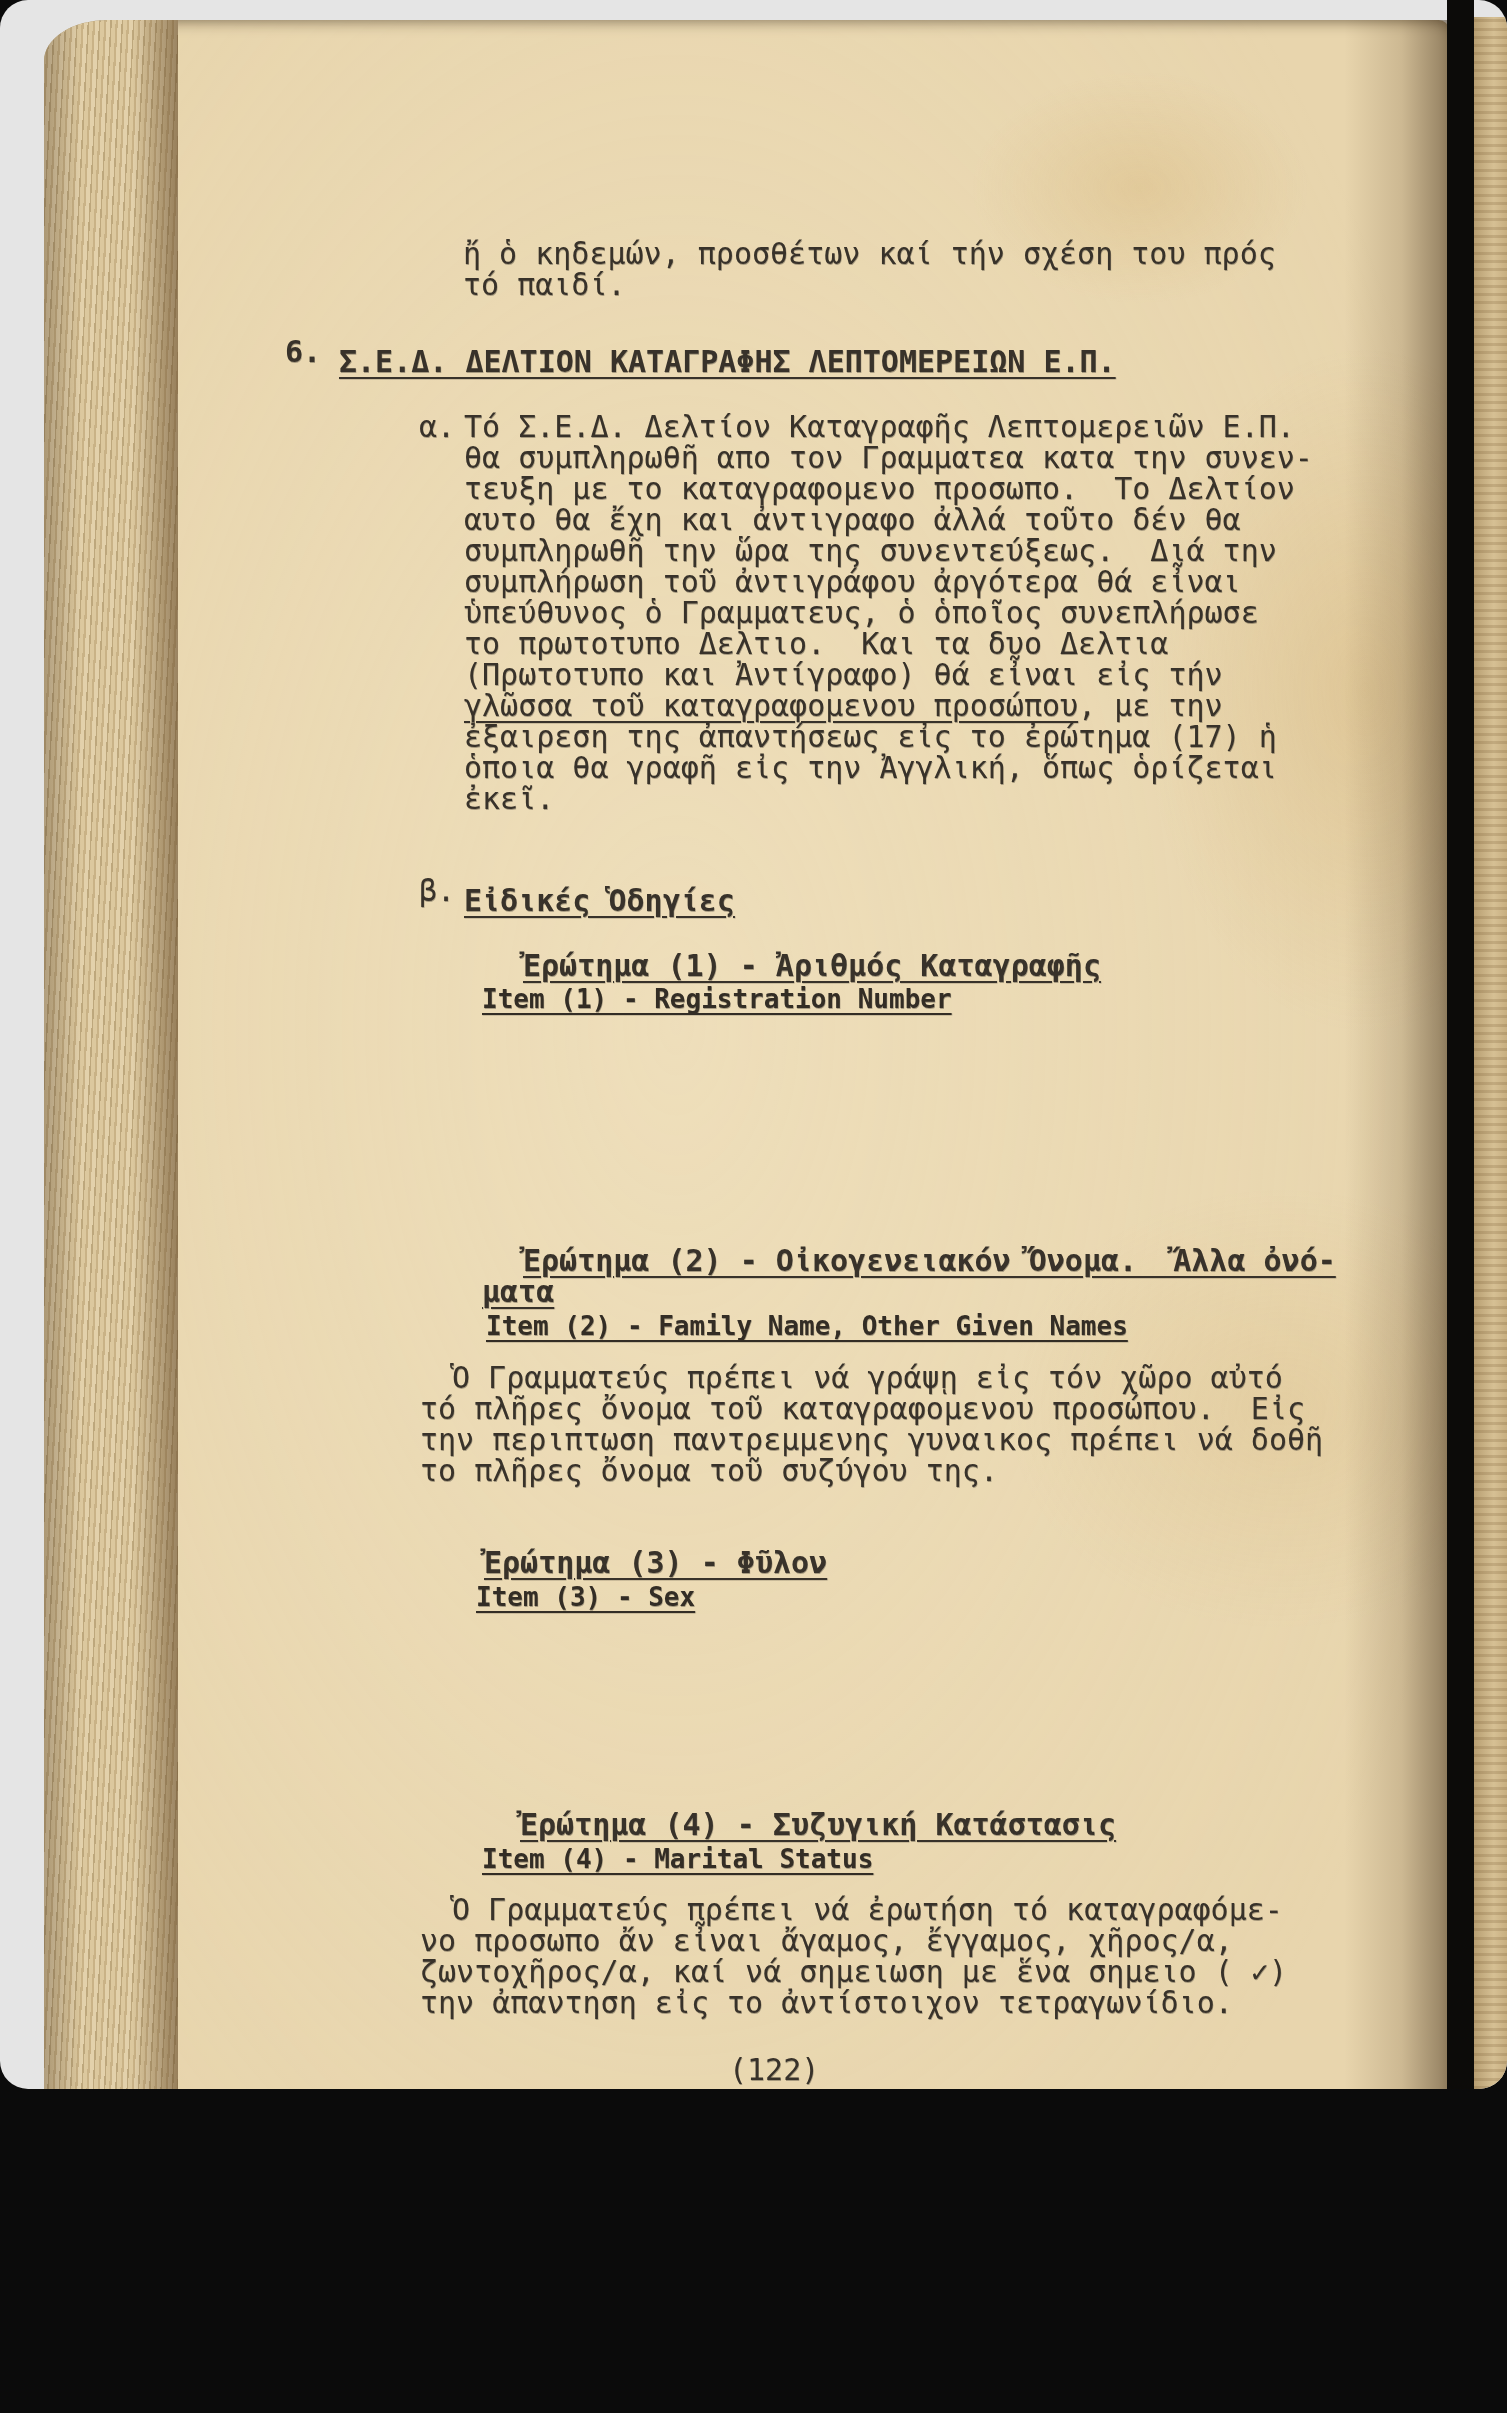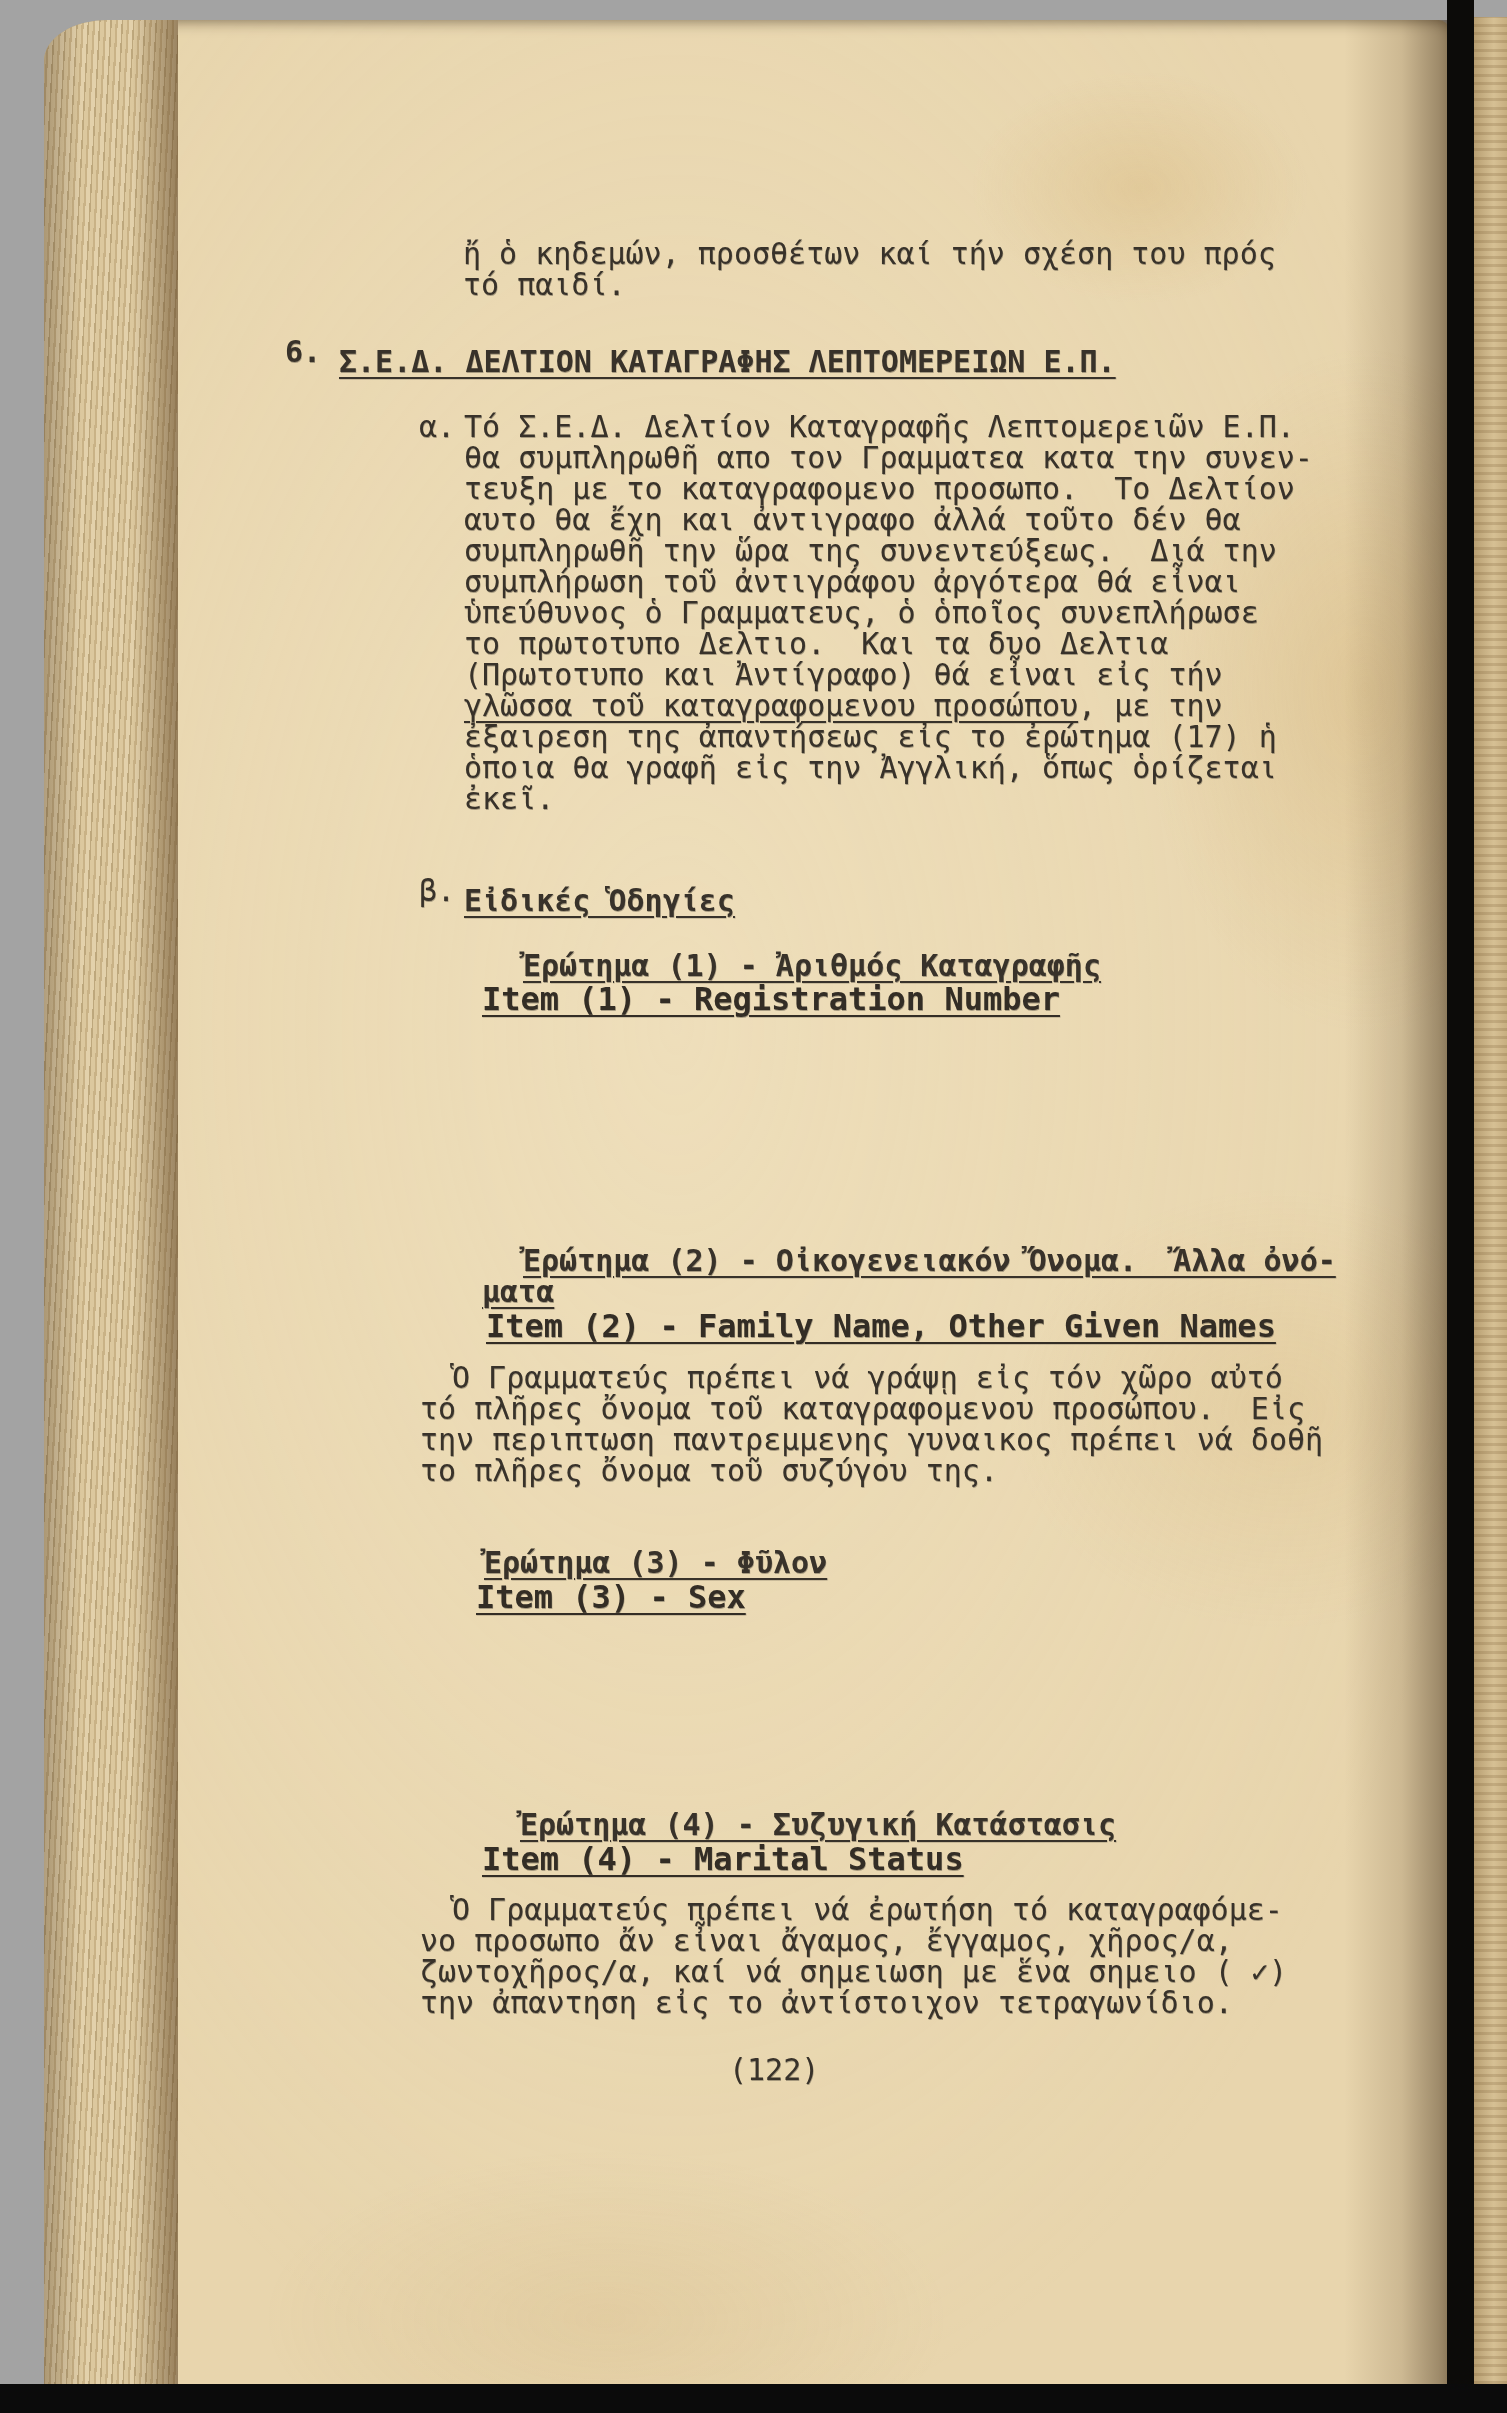--- a/index.html
+++ b/index.html
@@ -3,24 +3,25 @@
 <meta charset="utf-8">
 <style>
   html, body {
     margin: 0;
     padding: 0;
     background: #0b0b0b;
   }
   .scene {
     position: relative;
     width: 1507px;
-    height: 2384px;
-    background: #a3a3a3;
+    height: 2089px;
+    background: #e5e5e5;
     overflow: hidden;
     font-family: "DejaVu Sans Mono", "Liberation Mono", monospace;
+    border-radius: 28px;
   }
   
   .page {
     position: absolute;
     left: 44px;
     top: 19.6px;
     width: 1405px;
     height: 2394px;
     background: #e8d5ad;
     border-top-left-radius: 64px 41px;
@@ -96,21 +97,21 @@
   .label-col { flex: 0 0 45px; }
   .label-col-wide { flex: 0 0 54px; }
   .u {
     text-decoration: underline;
     text-decoration-thickness: 2.3px;
     text-underline-offset: 4.5px;
     margin-top: 10px;
   }
   .bold { font-weight: bold; }
   .eng {
-    font-size: 32px;
+    font-size: 26px;
     font-weight: bold;
     color: #332d25;
   }
   .indent1 { text-indent: 32px; }
   .indent2 { text-indent: 41px; }
 </style>
 </head>
 <body>
 
 <div class="scene">

